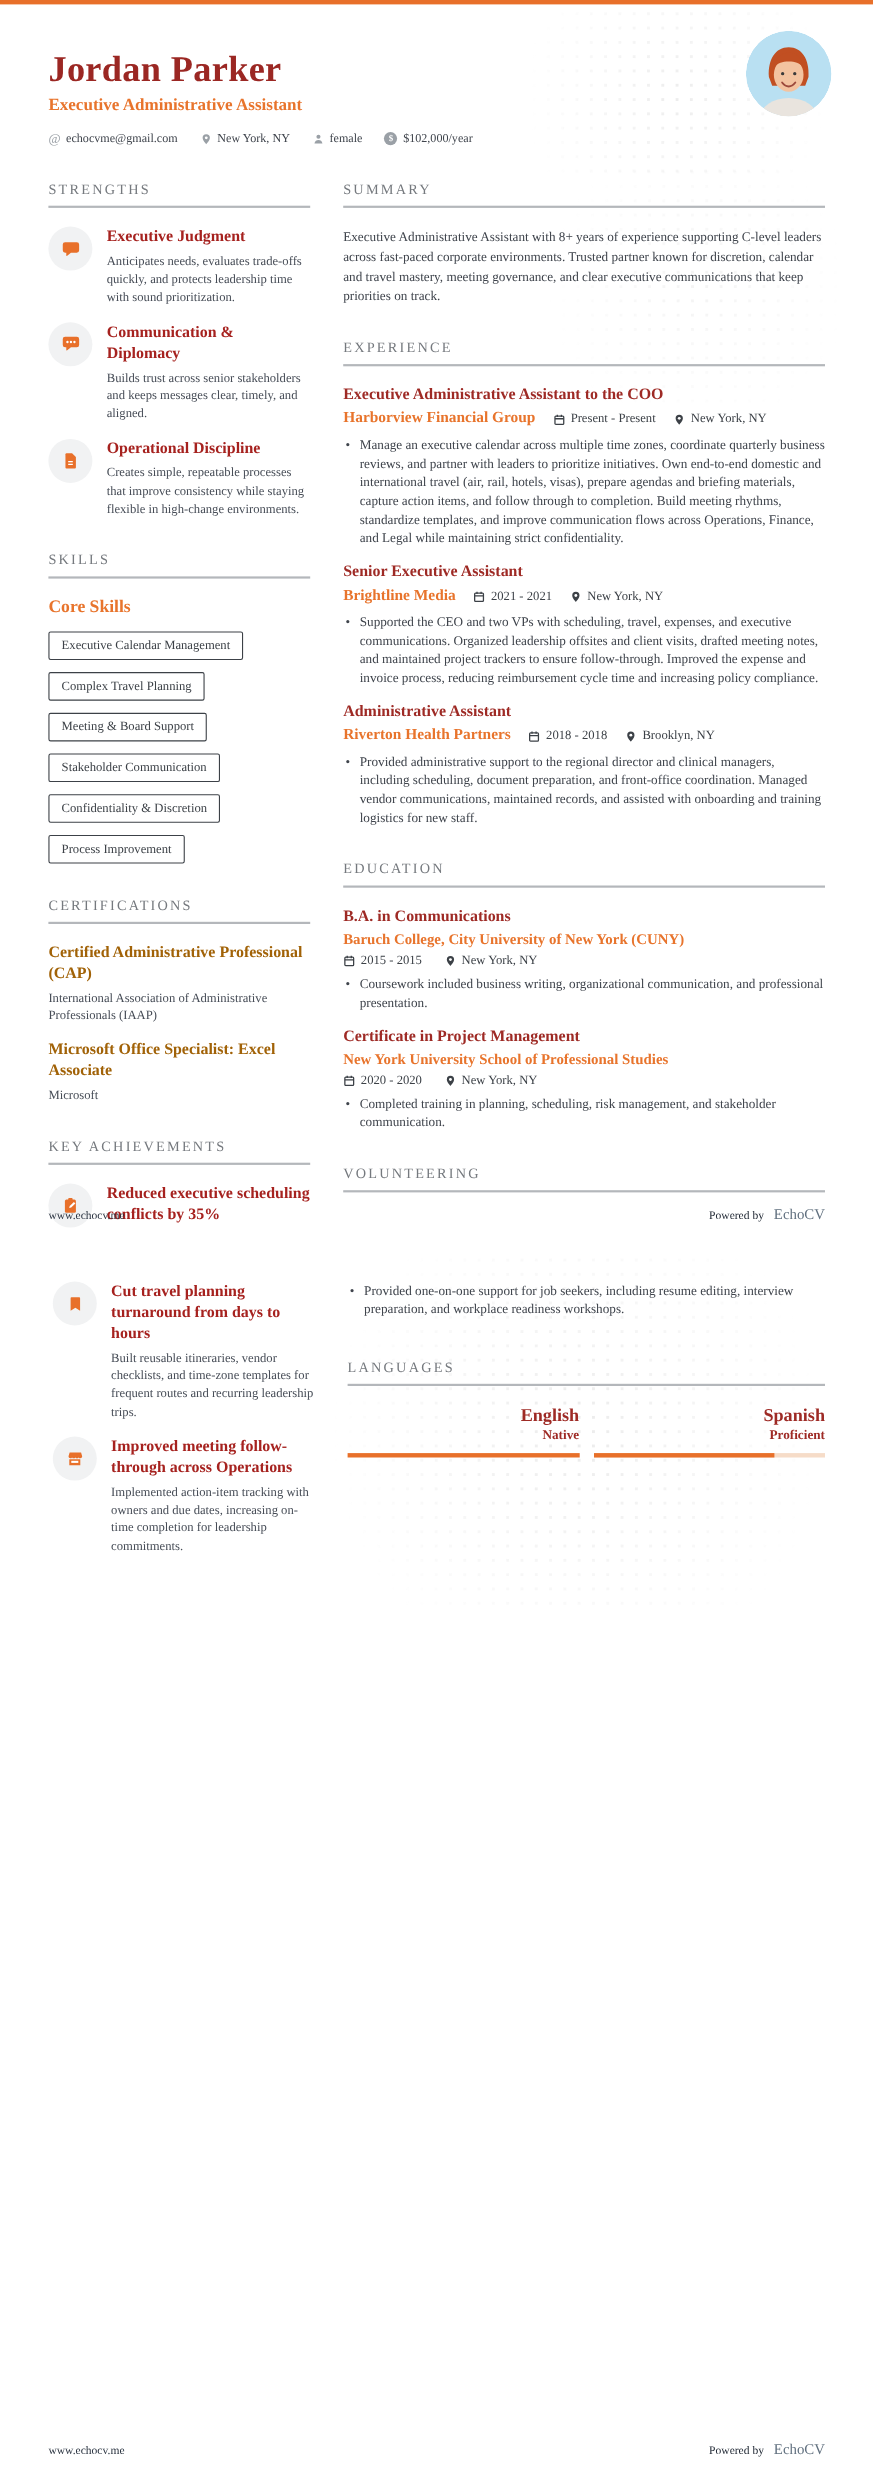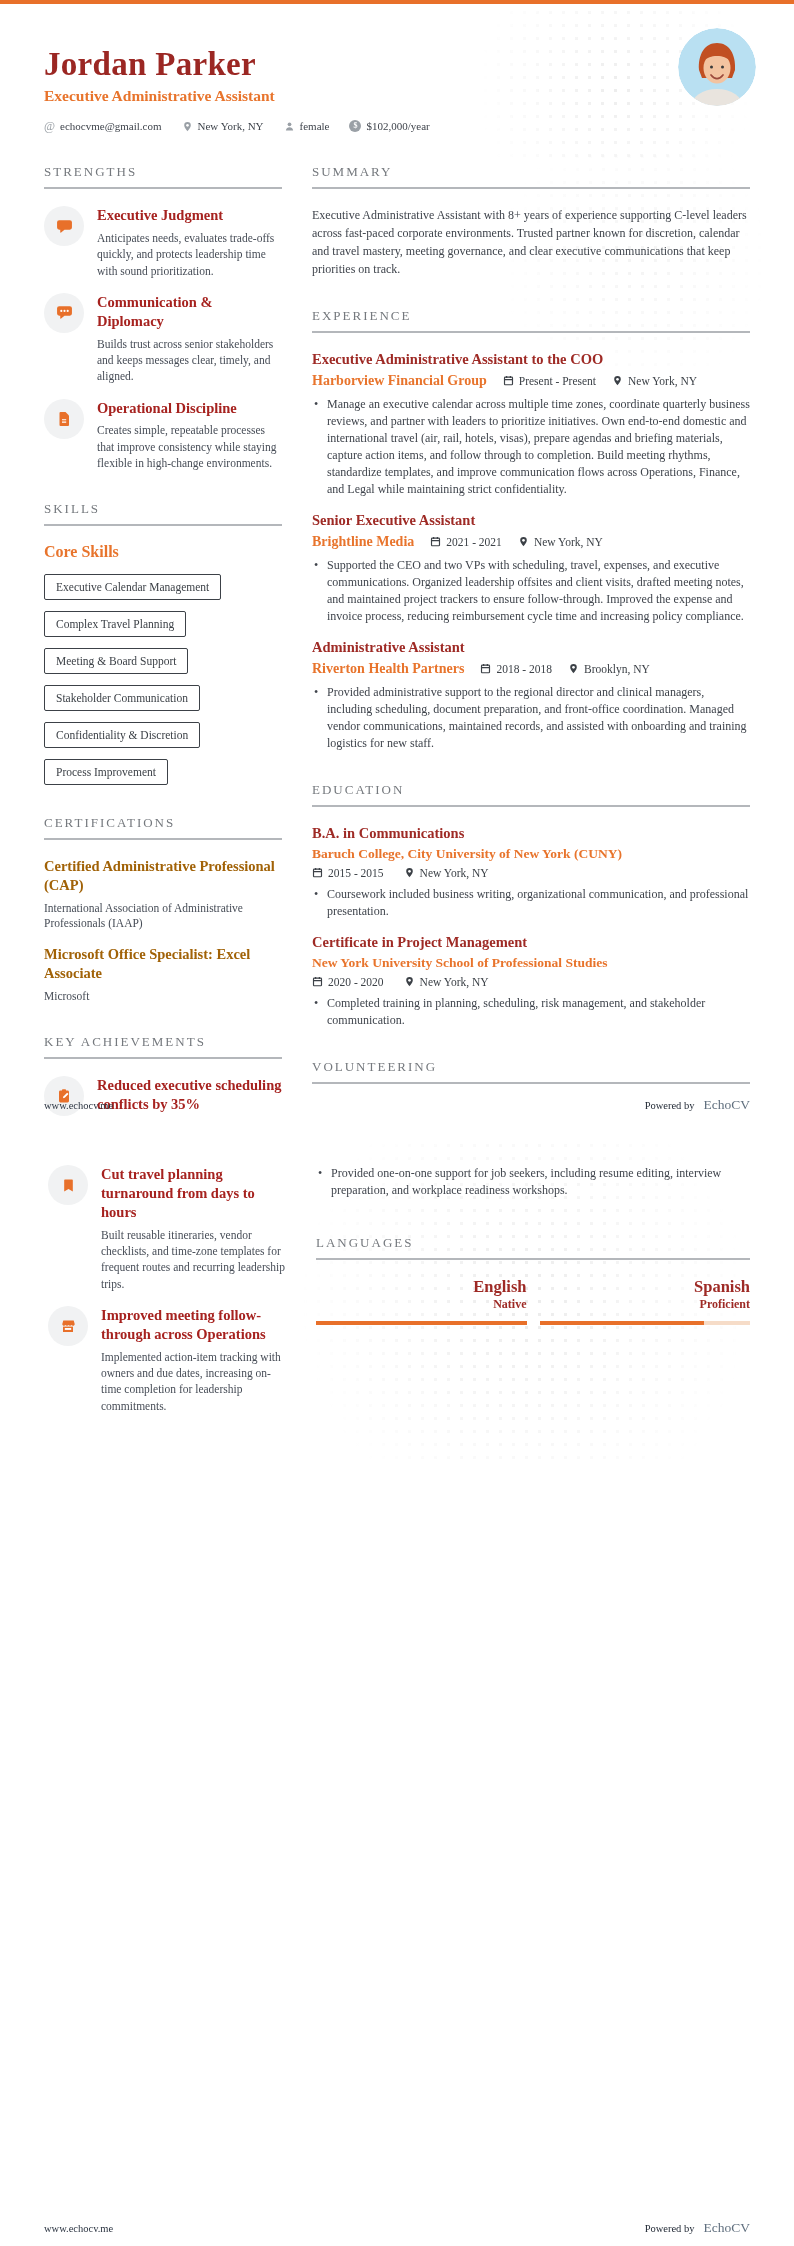--- a/index.html
+++ b/index.html
@@ -51,21 +51,21 @@
   .cert-title { font-size:14.5px; color:#a16207; font-weight:600; line-height:1.32; margin-bottom:5px; }
   .cert-issuer { font-size:11.5px; color:#474d57; line-height:1.38; }
 
   .summary-text { font-size:12px; line-height:1.5; color:#3f444c; }
 
   .job { margin-bottom:13px; }
   .job-title-line { font-size:14.5px; font-weight:700; color:#9e2a25; line-height:1.3; }
   .company-row { display:flex; align-items:center; gap:16px; margin:4px 0 7px; flex-wrap:wrap; }
   .company { font-size:14px; color:#e8742c; font-weight:600; }
   .school { font-size:13.5px; color:#e8742c; font-weight:600; margin-top:3px; }
-  .meta { display:flex; align-items:flex-start; gap:5px; font-size:11.5px; color:#3c4147; white-space:nowrap; }
+  .meta { display:flex; align-items:flex-end; gap:5px; font-size:11.5px; color:#3c4147; white-space:nowrap; }
   .edu-meta-row { display:flex; gap:20px; margin:5px 0 7px; }
 
   .bullet { position:relative; padding-left:15px; font-size:12px; line-height:1.42; color:#3f444c; }
   .bullet::before { content:"•"; position:absolute; left:2px; }
 
   .lang-grid { display:grid; grid-template-columns:1fr 1fr; gap:13px; margin-top:14px; }
   .lang-head { display:flex; align-items:flex-end;flex-direction:column; }
   .lang-name { font-size:16.5px; color:#9e2a25; font-weight:600; }
   .lang-level { font-size:12px; color:#9e2a25; margin-left:20px; font-weight:600; }
   .lang-bar { height:4px; background:#f6dcc8; margin-top:9px; }

